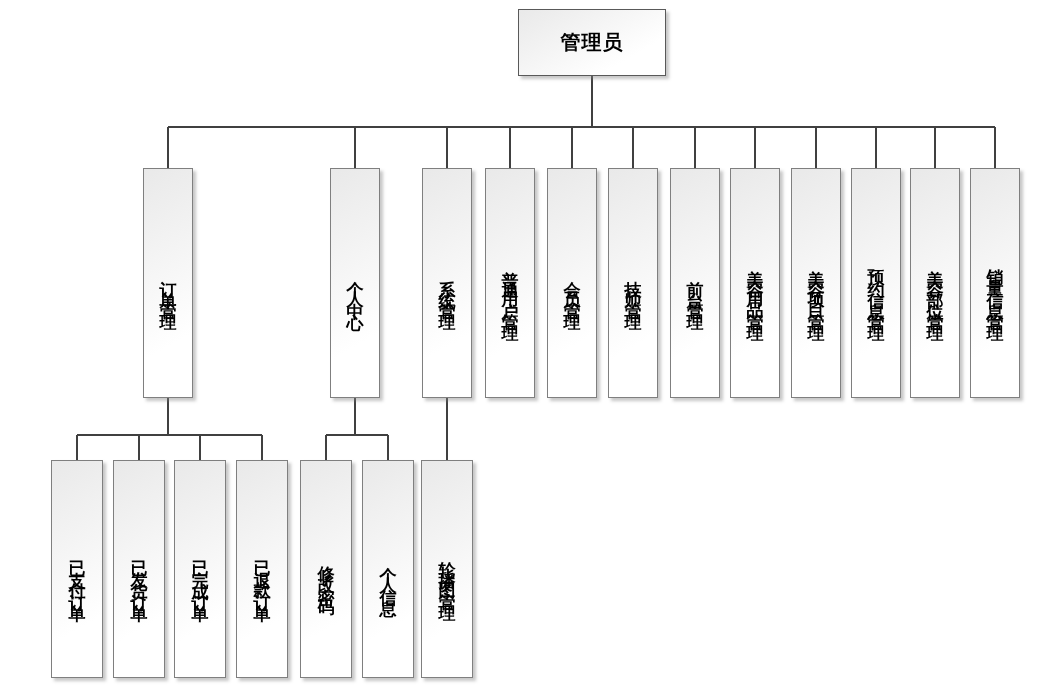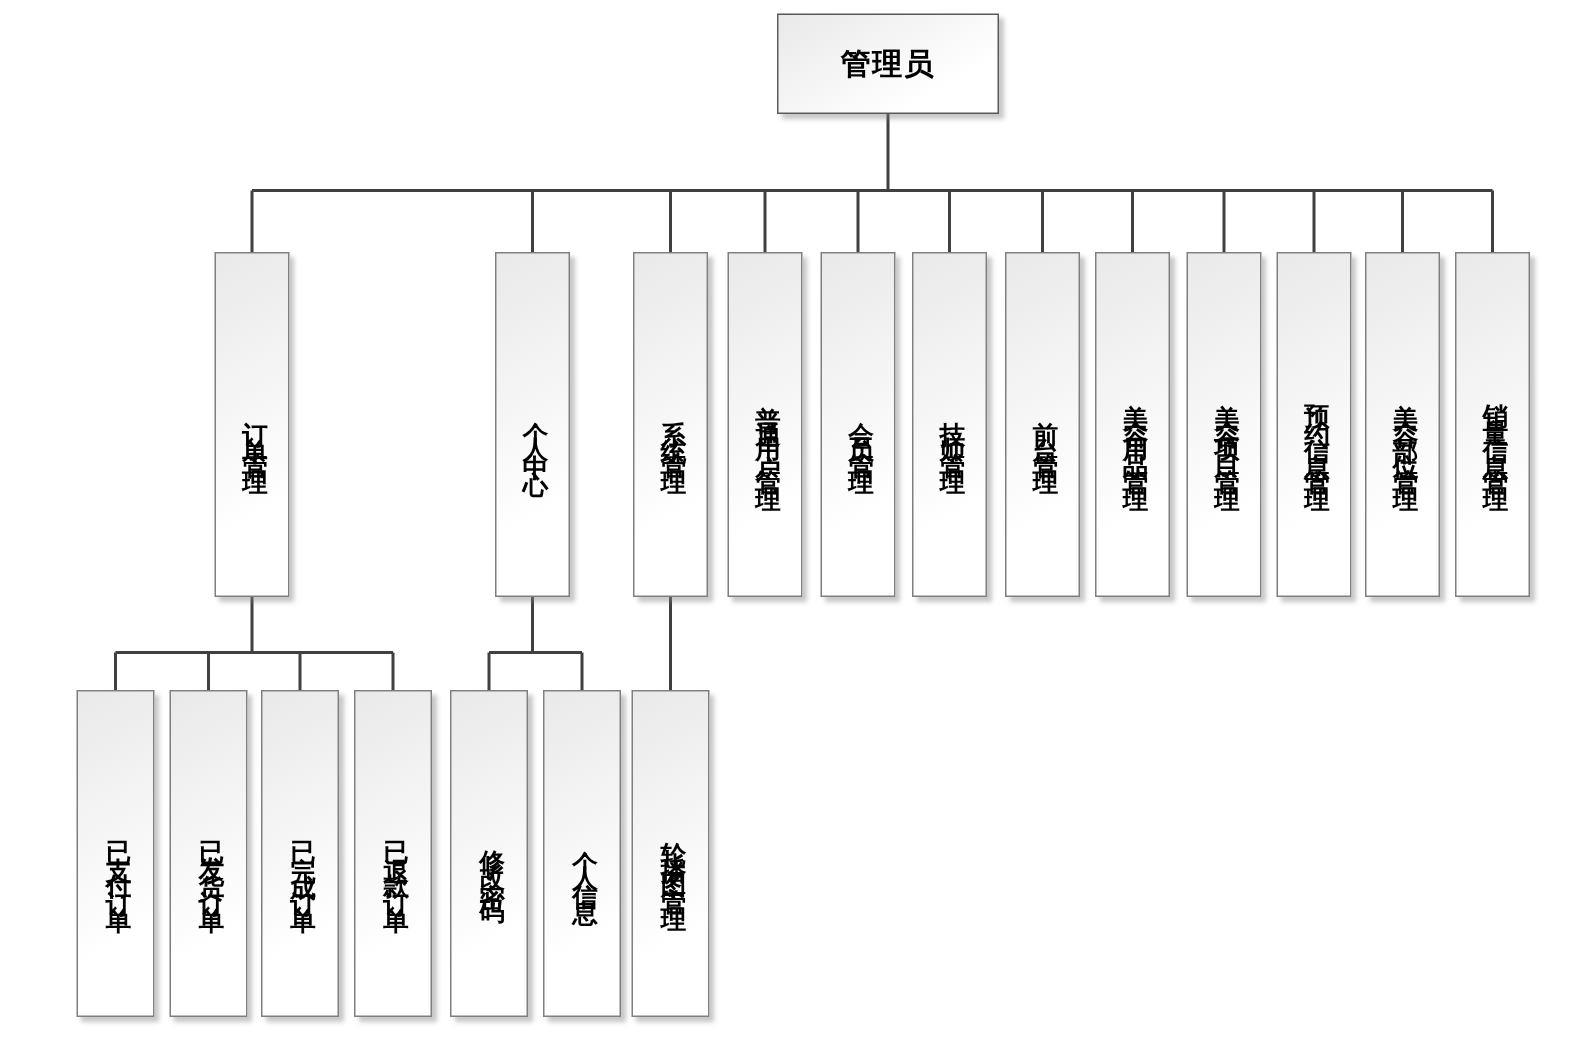--- a/index.html
+++ b/index.html
@@ -5,21 +5,21 @@
   html, body {
     margin: 0;
     padding: 0;
     background: #ffffff;
   }
   .canvas {
     position: relative;
     width: 1056px;
     height: 692px;
     background: var(--background, #ffffff);
-    font-family: Liberation Mono, monospace;
+    font-family: Liberation Sans, sans-serif;
     overflow: hidden;
   }
   .connectors {
     position: absolute;
     left: 0;
     top: 0;
     width: 1056px;
     height: 692px;
   }
   .connectors g {

